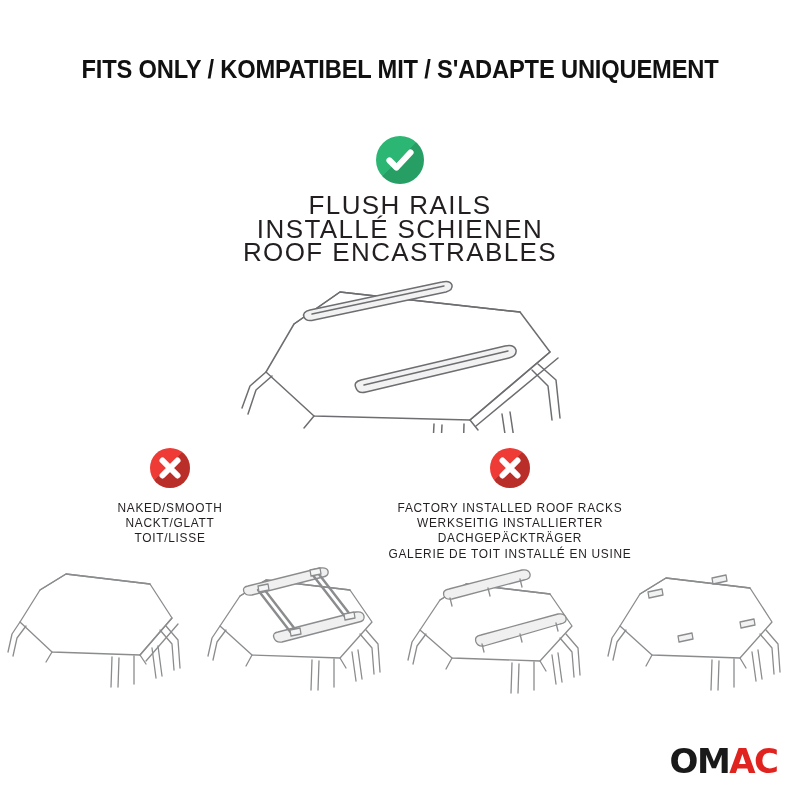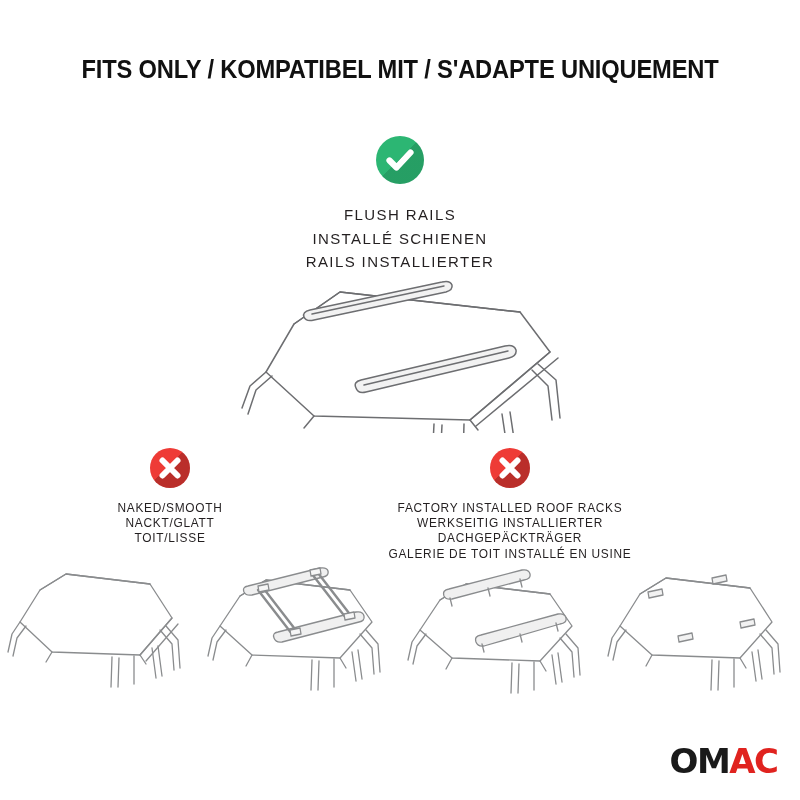--- a/index.html
+++ b/index.html
@@ -36,22 +36,22 @@
   }
   .icon-circle.ok .shadow{
     background:linear-gradient(135deg,rgba(0,0,0,0) 48%,rgba(0,0,0,0.13) 48%);
   }
   .icon-circle.no .shadow{
     background:linear-gradient(135deg,rgba(0,0,0,0) 46%,rgba(0,0,0,0.22) 46%);
   }
   .icon-circle svg{position:absolute;left:0;top:0;width:100%;height:100%;}
 
   .hero-label{
-    margin-top:15px;
-    font-size:15px;line-height:23.5px;
+    margin-top:6px;
+    font-size:26px;line-height:23.5px;
     letter-spacing:1.4px;
     color:#231f20;
     font-weight:400;
   }
 
   .hero-art{position:absolute;left:0;top:268px;width:800px;text-align:center;}
 
   
   .grid{
     position:absolute;left:0;top:448px;width:680px;
@@ -93,21 +93,21 @@
   <div class="hero">
     <span class="icon-circle ok">
       <span class="shadow"></span>
       <svg viewBox="0 0 48 48" aria-hidden="true">
         <path d="M13.5 24.5 L20.5 31.5 L34.5 16.5" fill="none" stroke="#ffffff" stroke-width="6.2" stroke-linecap="round" stroke-linejoin="round"></path>
       </svg>
     </span>
     <div class="hero-label">
       <div>FLUSH RAILS</div>
       <div>INSTALLÉ SCHIENEN</div>
-      <div>RAILS INSTALLIERTER</div>
+      <div>ROOF ENCASTRABLES</div>
     </div>
   </div>
 
   <div class="hero-art">
     <span class="art">
       <svg width="360" height="165" viewBox="0 0 360 165" aria-hidden="true">
         <g fill="none" stroke="#6d6e71" stroke-width="1.5" stroke-linejoin="round" stroke-linecap="round">
 
           <path d="M74 56 L46 104 L94 148 L250 152 L330 84 L300 44 L120 24 Z" fill="#ffffff"></path>
 

